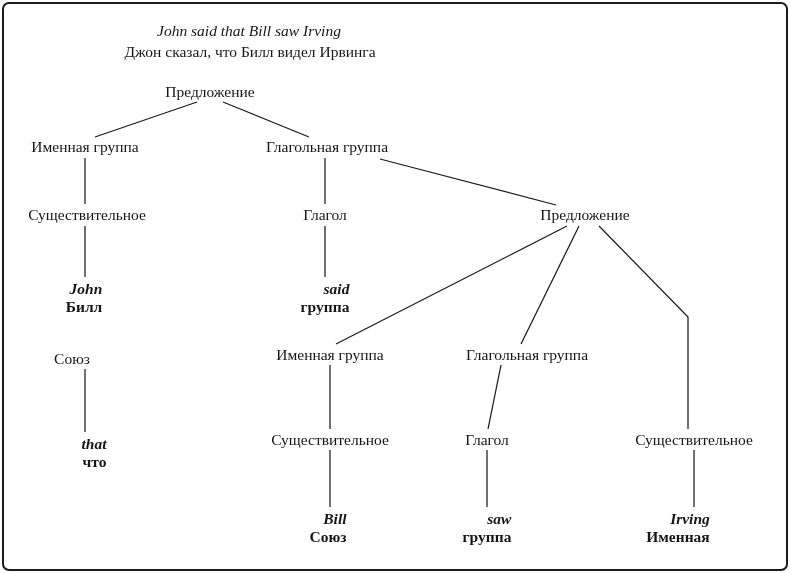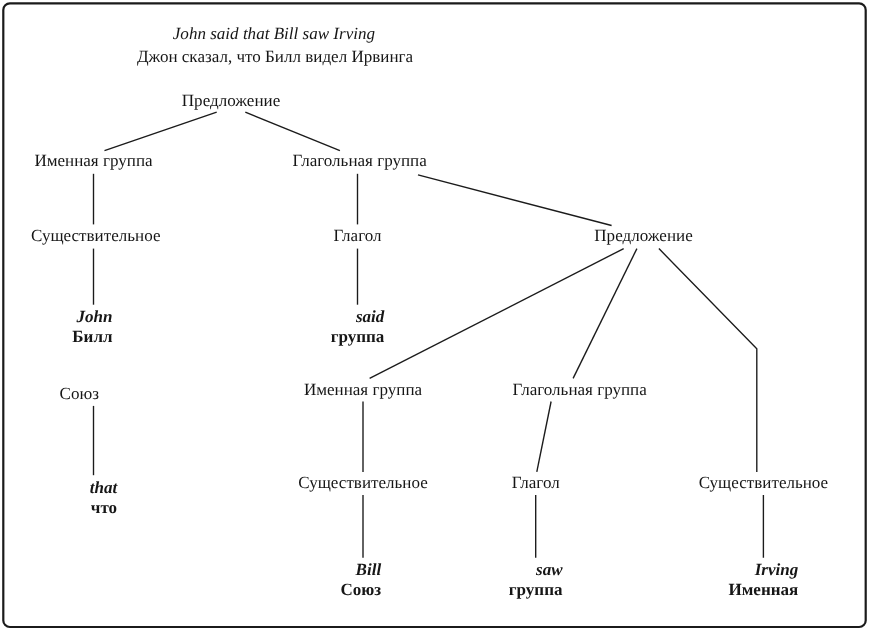--- a/index.html
+++ b/index.html
@@ -83,16 +83,16 @@
 <div class="node" style="left:694px; top:432px">Существительное</div>
 
 <div class="leaf" style="left:328px; top:510px">
   <span class="en">Bill</span>
   <span class="ru">Союз</span>
 </div>
 <div class="leaf" style="left:487px; top:510px">
   <span class="en">saw</span>
   <span class="ru">группа</span>
 </div>
-<div class="leaf" style="left:694px; top:510px">
+<div class="leaf" style="left:678px; top:510px">
   <span class="en">Irving</span>
   <span class="ru">Именная</span>
 </div>
 
 </body></html>

